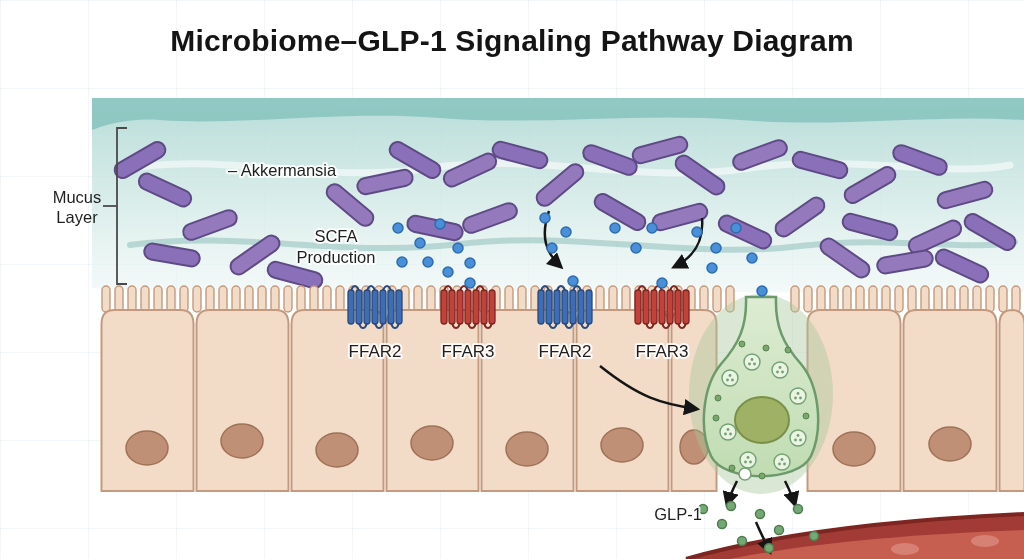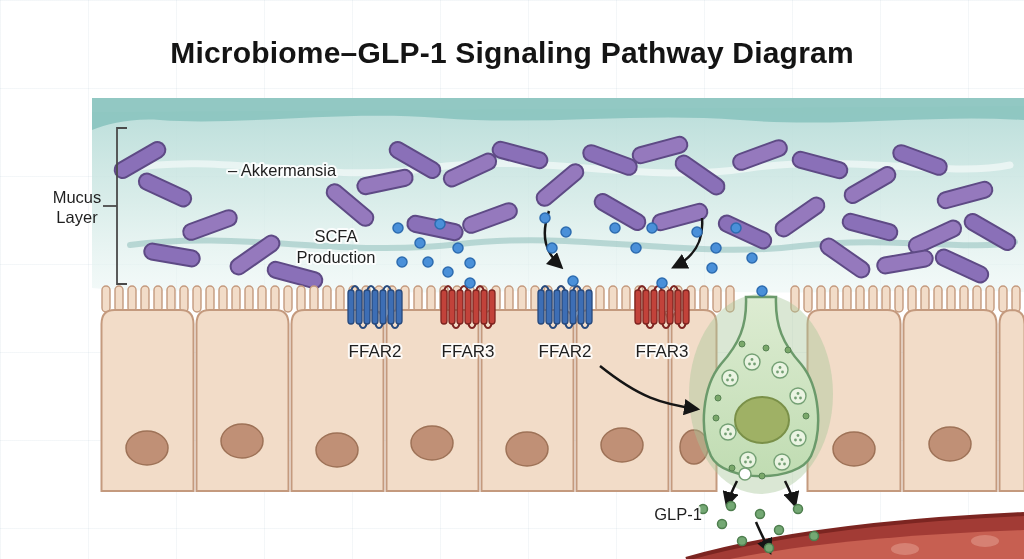--- a/index.html
+++ b/index.html
@@ -6,21 +6,21 @@
   .stage{
     position:relative;width:1024px;height:559px;overflow:hidden;
     font-family:"Liberation Sans",sans-serif;
     background-color:#ffffff;
     background-image:
       linear-gradient(rgba(130,160,180,.09) 1px, transparent 1px),
       linear-gradient(90deg, rgba(130,160,180,.09) 1px, transparent 1px);
     background-size:88px 88px;
   }
   .title{
-    position:absolute;top:24px;left:0;right:0;margin:12px;
+    position:absolute;top:24px;left:0;right:0;margin:0;
     text-align:center;font-size:30px;font-weight:700;color:#141414;
     letter-spacing:.2px;z-index:2;
   }
   svg{position:absolute;left:0;top:0;}
   svg text{font-family:"Liberation Sans",sans-serif;}
   .lbl{font-size:16.5px;fill:#1f1f1f;}
   .lbl-r{font-size:17px;fill:#1f1f1f;}
   .halo{paint-order:stroke;stroke:rgba(255,255,255,.85);stroke-width:4px;stroke-linejoin:round;}
 </style>
 </head>

